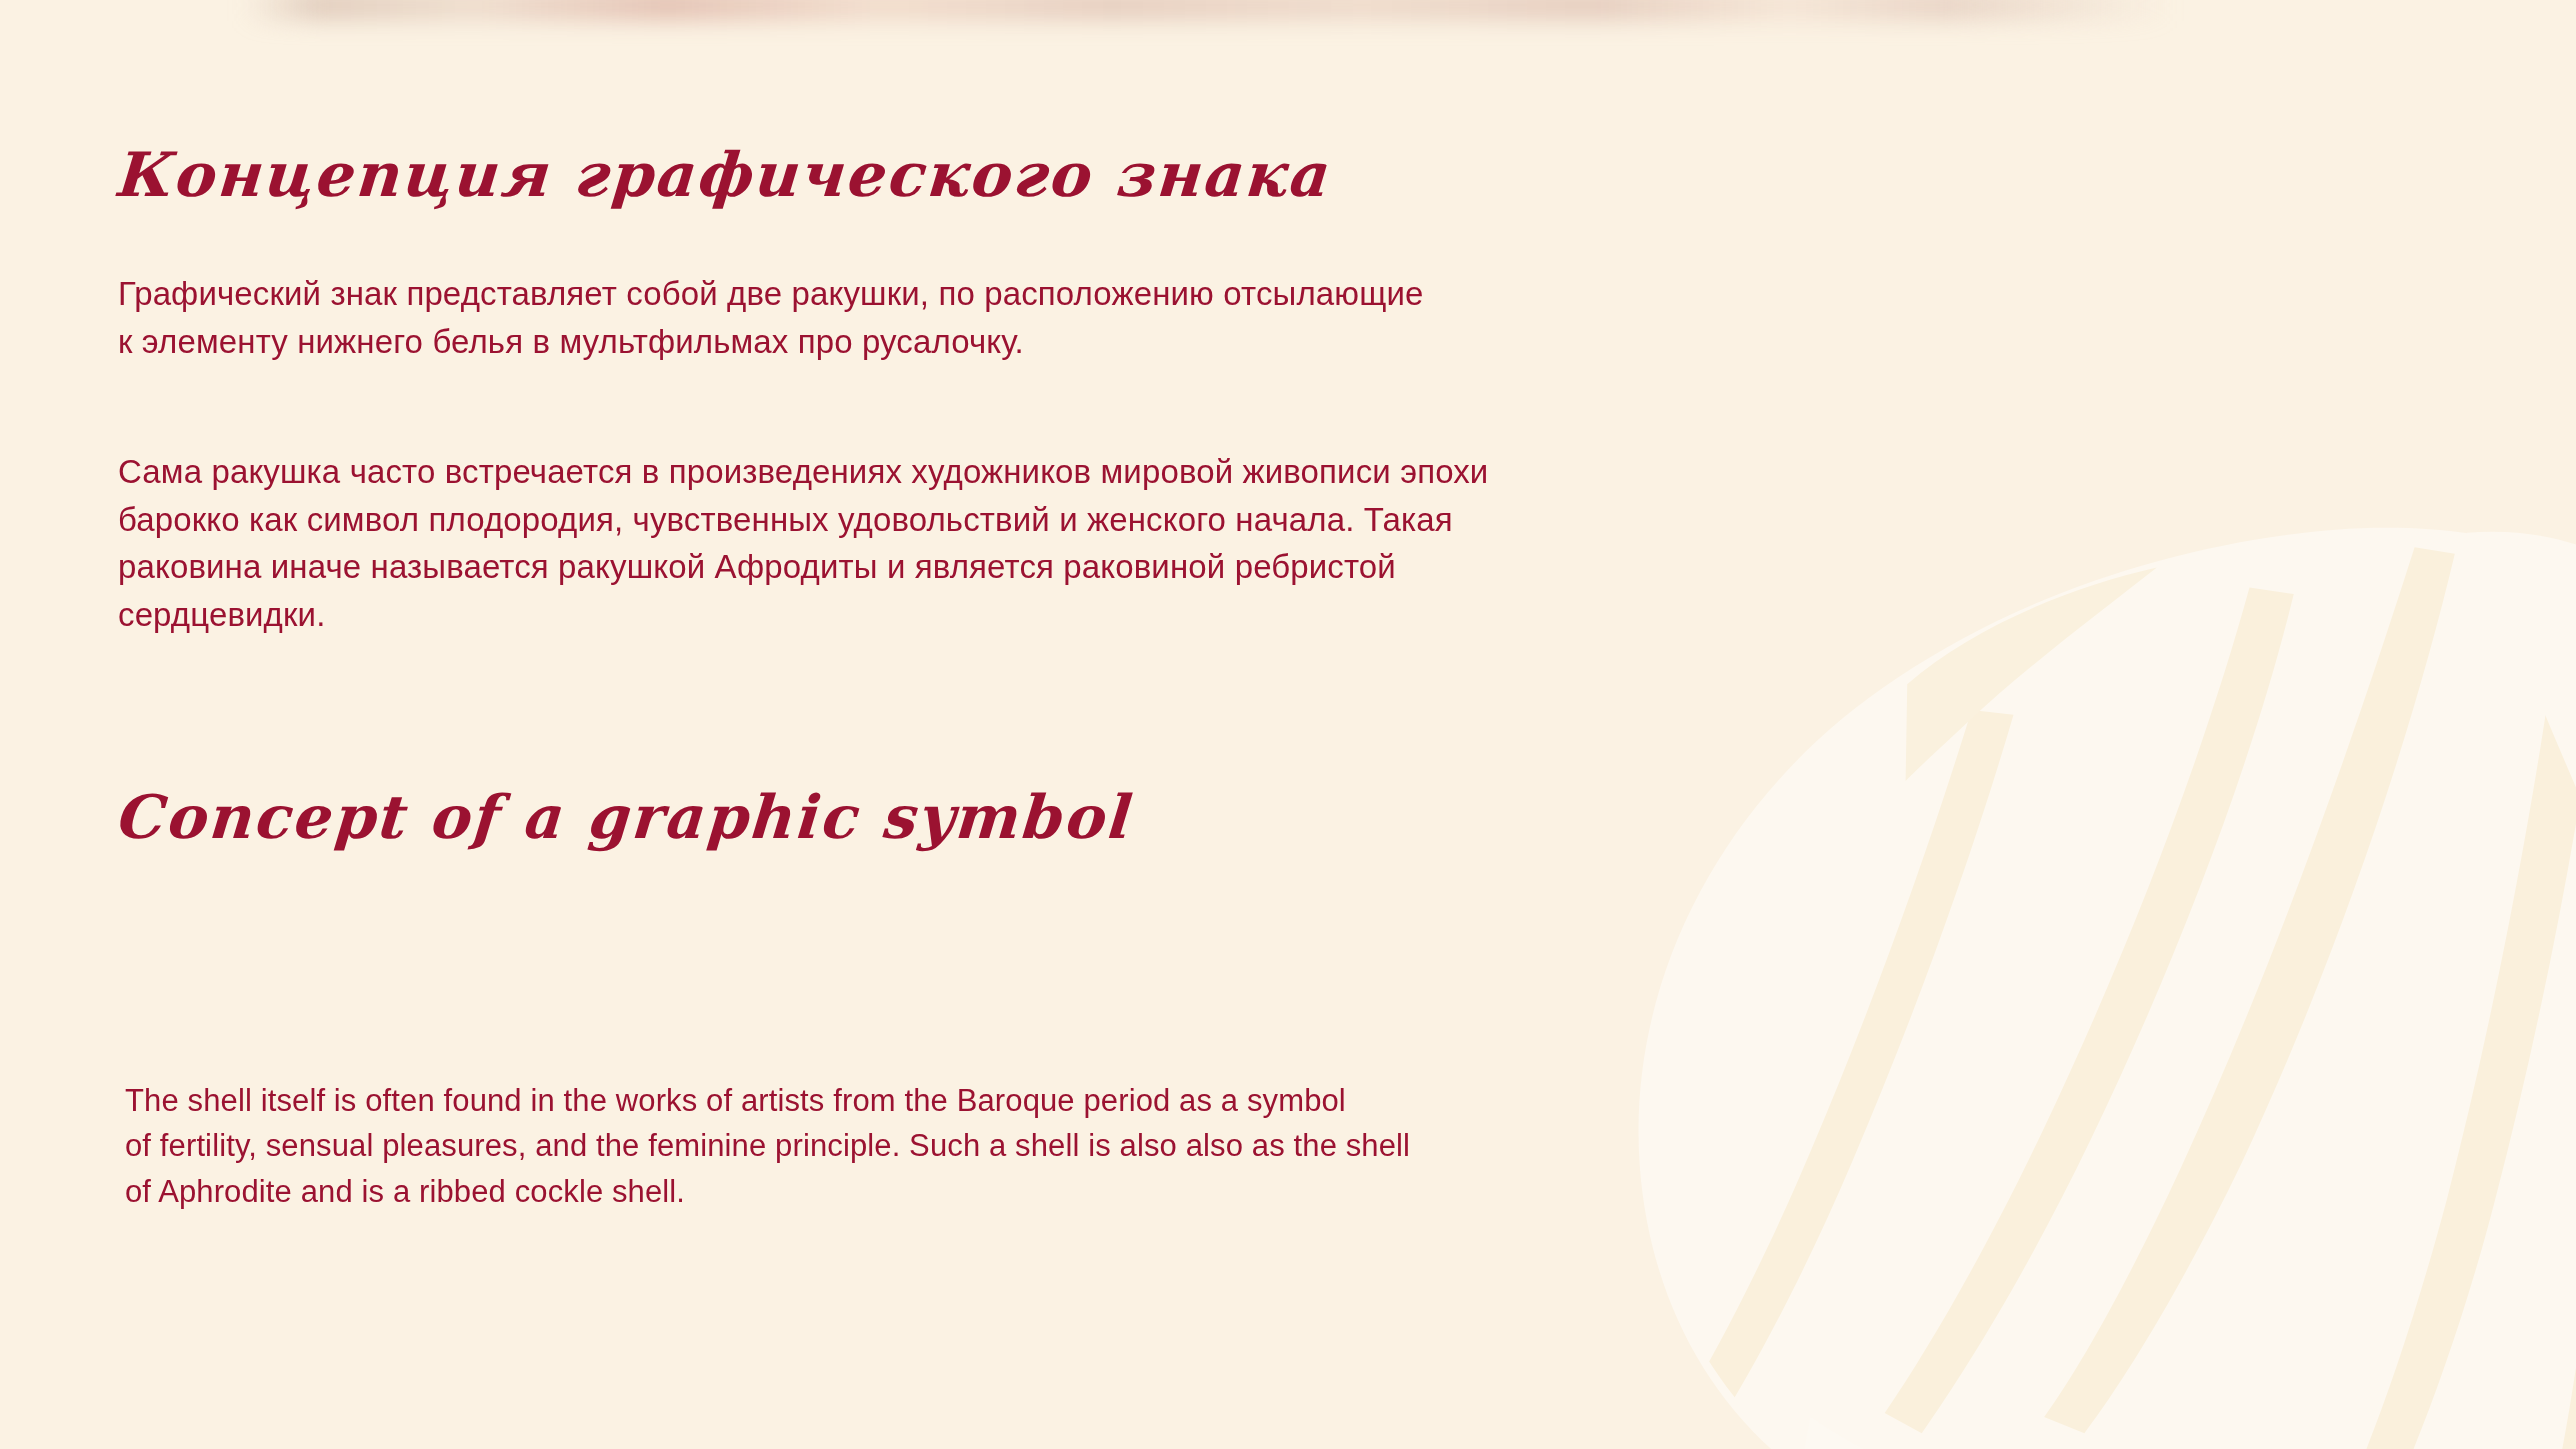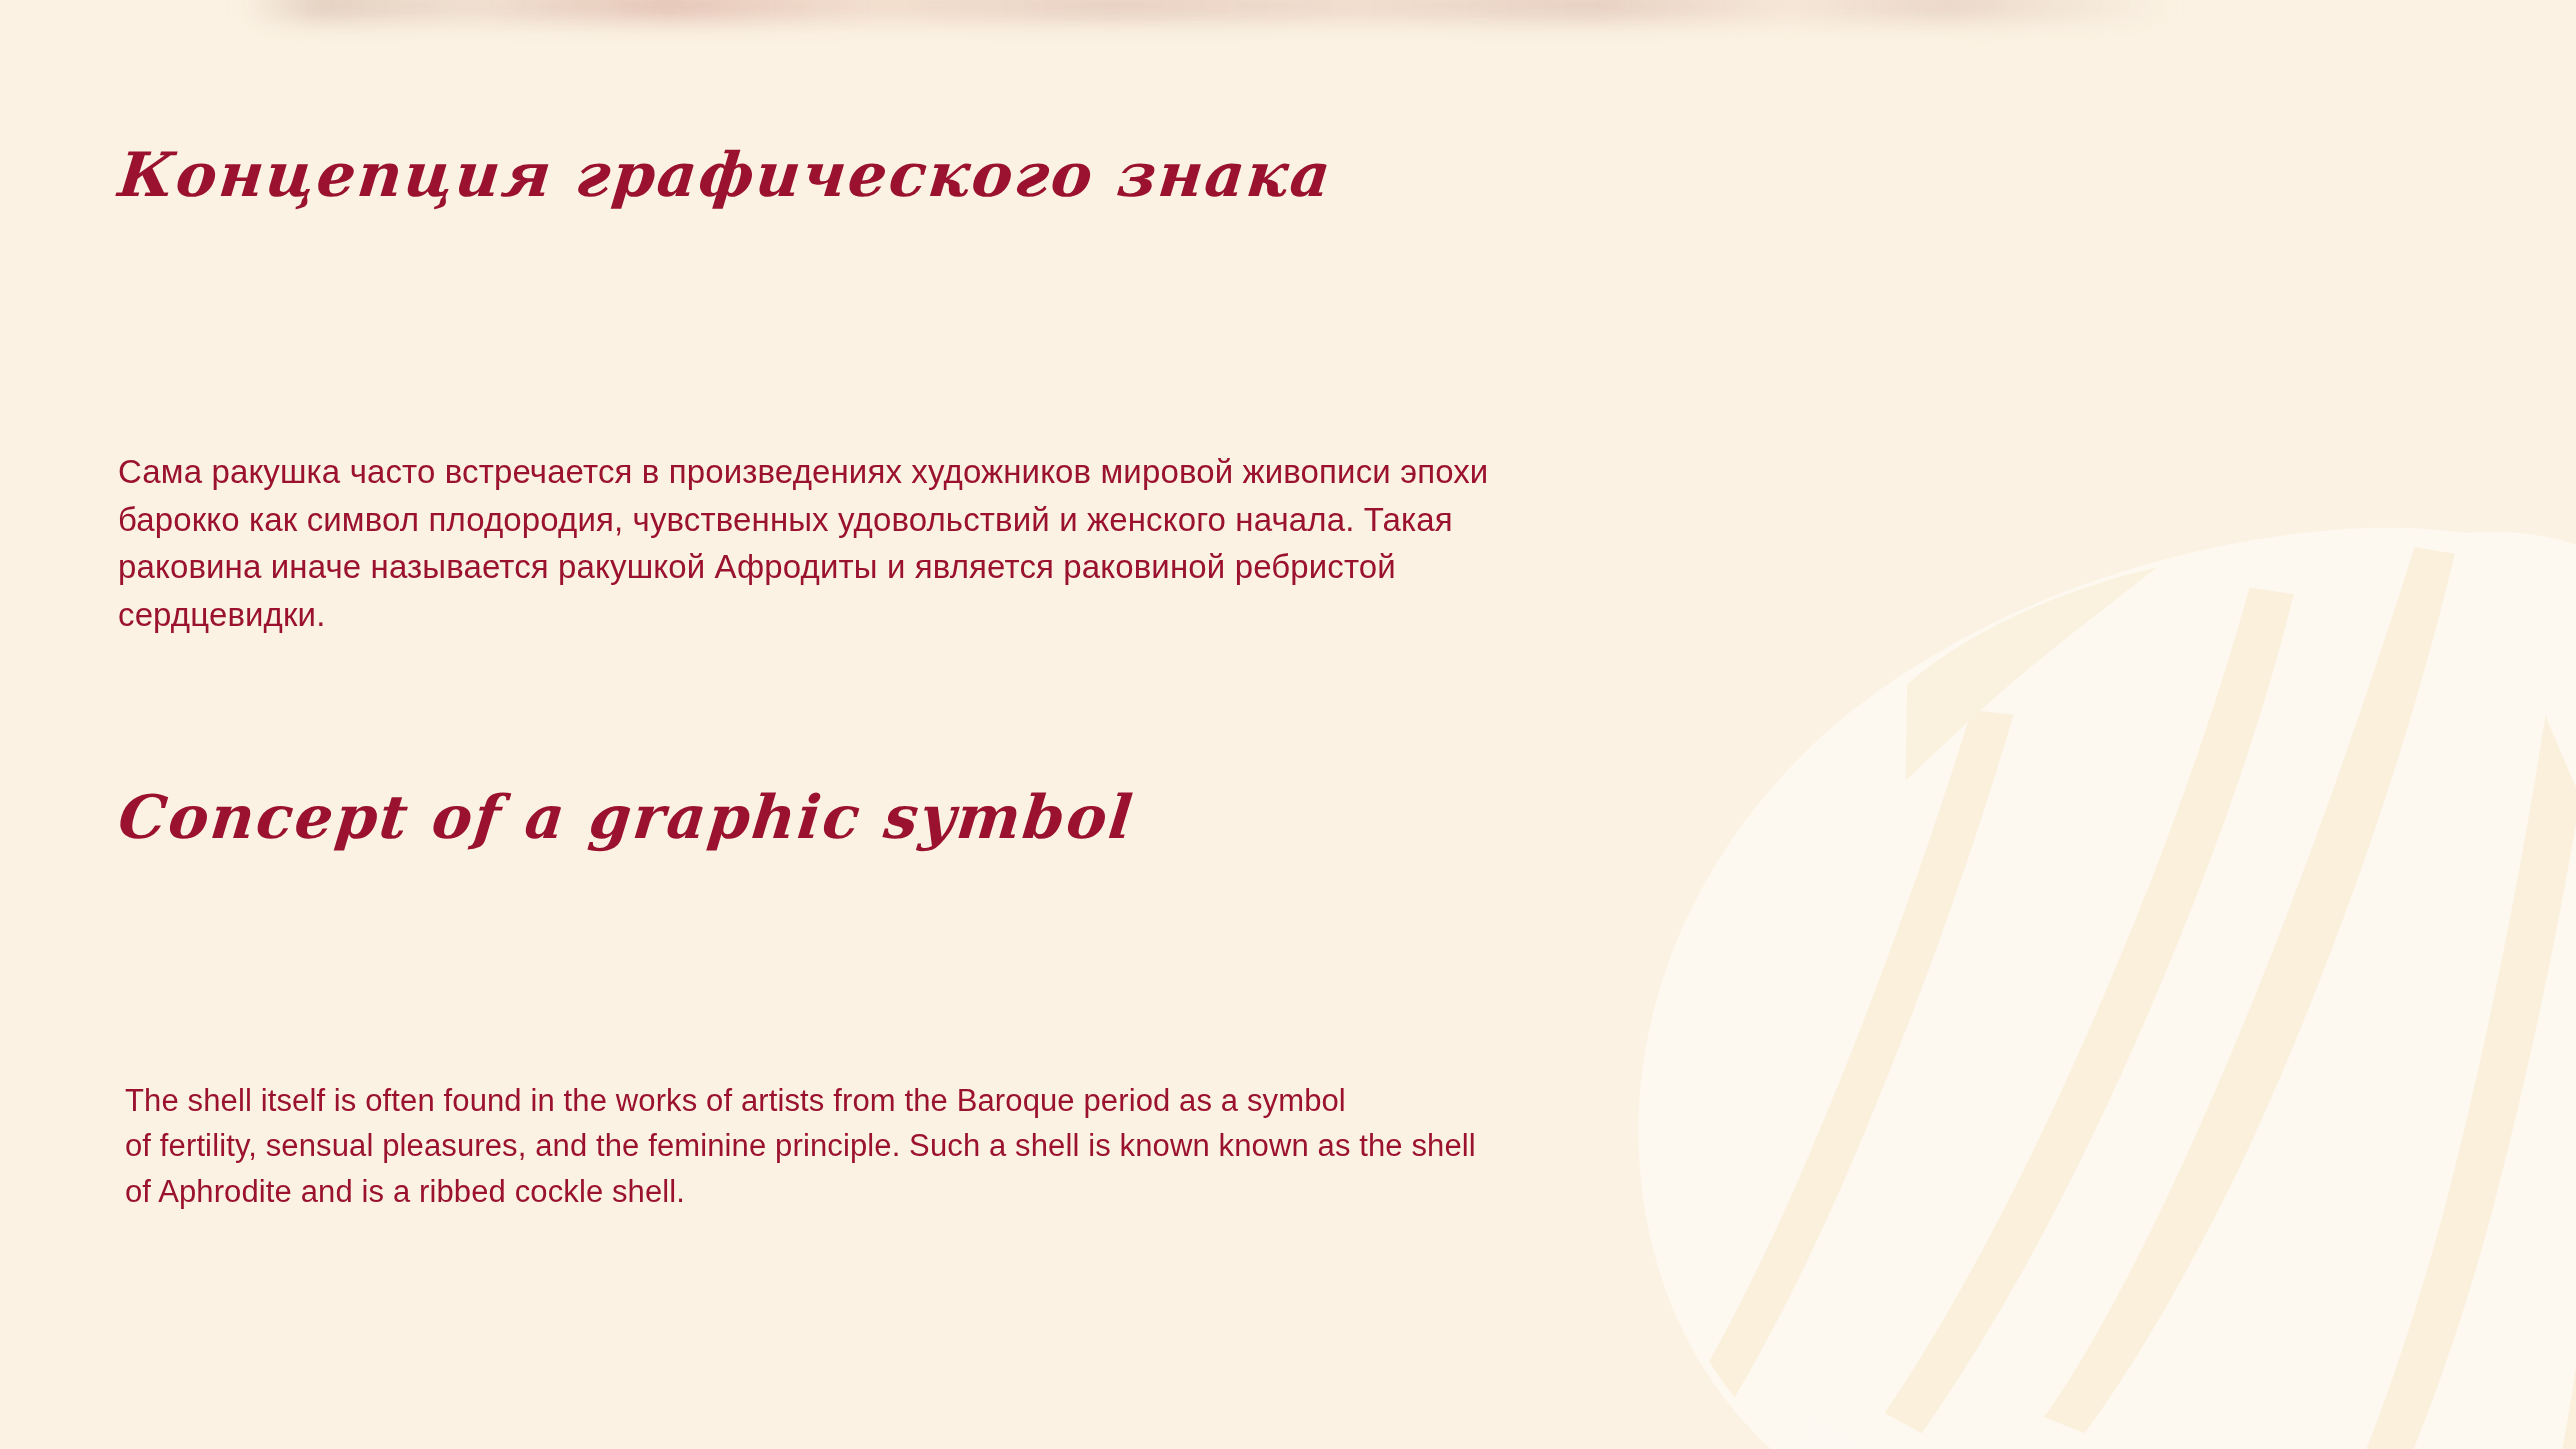--- a/index.html
+++ b/index.html
@@ -178,27 +178,29 @@
 
       <path d="M420 420
                C 500 350, 620 300, 730 275
                C 660 330, 566 400, 492 470
                C 462 498, 436 522, 418 540 Z" fill="#FAF1DE"></path>
     </svg>
   </div>
 
   <h1 id="heading-ru" class="block script-heading">Концепция графического знака</h1>
 
+  <p id="para-ru-1" class="block body-text">Графический знак представляет собой две ракушки, по расположению отсылающие
+к элементу нижнего белья в мультфильмах про русалочку.</p>
 
   <p id="para-ru-2" class="block body-text">Сама ракушка часто встречается в произведениях художников мировой живописи эпохи
 барокко как символ плодородия, чувственных удовольствий и женского начала. Такая
 раковина иначе называется ракушкой Афродиты и является раковиной ребристой
 сердцевидки.</p>
 
   <h2 id="heading-en" class="block script-heading">Concept of a graphic symbol</h2>
 
 
   <p id="para-en-2" class="block body-text">The shell itself is often found in the works of artists from the Baroque period as a symbol
-of fertility, sensual pleasures, and the feminine principle. Such a shell is known known as the shell
+of fertility, sensual pleasures, and the feminine principle. Such a shell is also also as the shell
 of Aphrodite and is a ribbed cockle shell.</p>
 
 </div>
 
 
 </body></html>

